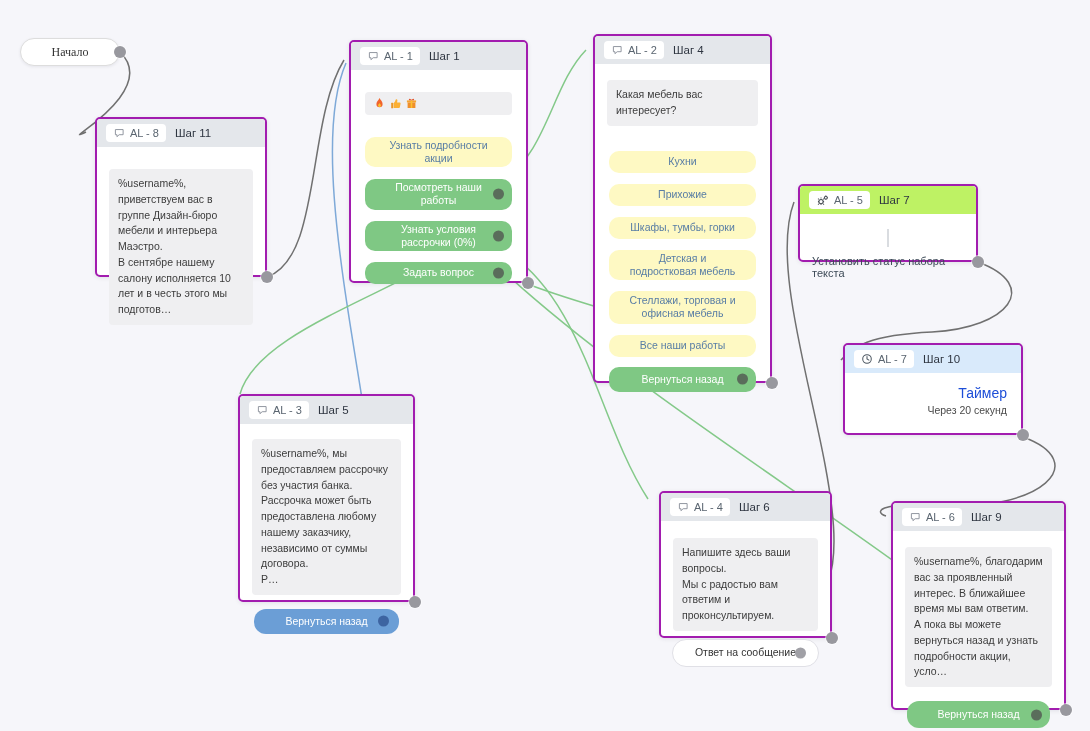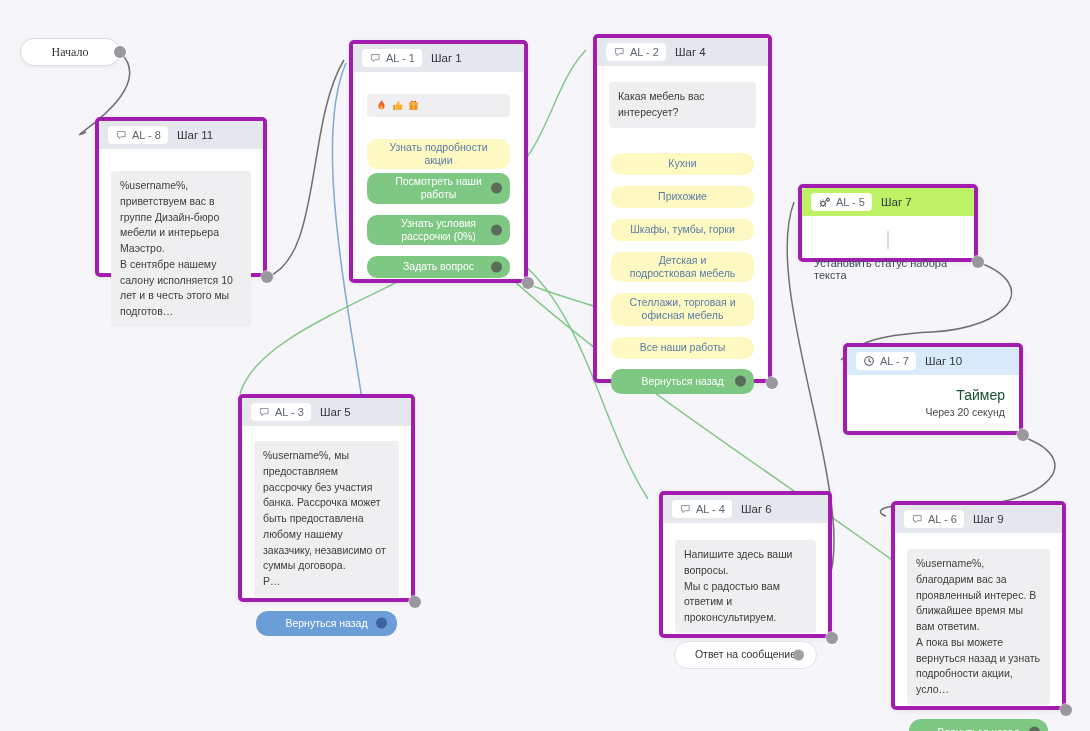--- a/index.html
+++ b/index.html
@@ -5,21 +5,21 @@
   * { margin:0; padding:0; box-sizing:border-box; }
   html,body { width:1090px; height:731px; }
   body { background:#f6f6fa; font-family:"Liberation Sans", sans-serif; position:relative; overflow:hidden; }
   #canvas { position:absolute; inset:0; }
   svg.edges { position:absolute; inset:0; z-index:1; }
   svg.edges path { fill:none; stroke-width:1.5; }
   .e-gray { stroke:#707070; }
   .e-green { stroke:#84c989; }
   .e-blue { stroke:#7ea9d8; }
 
-  .node { position:absolute; background:#fff; border:4px solid #a21caf; border-radius:5px;
+  .node { position:absolute; background:#fff; border:2px solid #a21caf; border-radius:5px;
           box-shadow:0 1px 4px rgba(40,40,70,.10); z-index:2; }
   .node-header { height:28px; display:flex; align-items:center; gap:9px; padding:0 9px;
                  background:#e4e7eb; border-radius:4px 4px 0 0; }
   .node-header.green { background:#bef264; }
   .node-header.blue { background:#d9eafb; }
   .badge { background:#fff; border-radius:4px; padding:2px 7px; display:flex; align-items:center;
            gap:5px; color:#5a6570; font-size:11px; line-height:14px; }
   .step { color:#2e3540; font-size:11.5px; }
   .msg { background:#efeff1; border-radius:4px; margin:0 12px; padding:7px 9px; font-size:10.5px;
          color:#3c3c3c; line-height:1.5; white-space:pre-line; }
@@ -37,21 +37,21 @@
   .btn.blue .btn-dot { background:#3d64a1; right:10px; }
   .btn.outline .btn-dot { background:#a0a0a6; right:12px; }
   .corner-dot { position:absolute; width:12px; height:12px; border-radius:50%; background:#98989e;
                 box-shadow:0 0 0 1px rgba(255,255,255,.55); z-index:3; }
   .emoji-box { background:#efeff1; border-radius:4px; margin:22px 14px 0; height:23px;
                display:flex; align-items:center; gap:3px; padding:0 8px; }
   .start-node { position:absolute; left:20px; top:38px; width:100px; height:28px; background:#fff;
                 border:1px solid #ddd; border-radius:14px; display:flex; align-items:center;
                 justify-content:center; font-size:12px; color:#333; z-index:2;
                 box-shadow:0 1px 3px rgba(40,40,70,.08);font-family:Liberation Serif, serif; }
-  .timer-title { font-size:14px; color:#14532d; margin:12px 14px 3px; }
+  .timer-title { font-size:14px; color:#1d4ed8; margin:12px 14px 3px; }
   .timer-sub { font-size:10.5px; color:#4a4a4a; margin:0 14px; }
   .action-row { display:flex; align-items:center; gap:8px; margin:15px 12px 0;flex-direction:column; }
   .action-bar { width:2px; height:18px; background:#d9dce0; }
   .action-text { font-size:11px; color:#3d4a57; }
 </style>
 </head>
 <body>
 
 <div id="canvas">
 
@@ -120,21 +120,21 @@
       <svg width="13" height="13" viewBox="0 0 13 13">
           <rect x="2.6" y="5.4" width="7.8" height="5.6" fill="#ef8f2a"></rect>
           <rect x="1.9" y="3.4" width="9.2" height="2" fill="#f6a330"></rect>
           <rect x="5.7" y="3.4" width="1.6" height="7.6" fill="#fbc12e"></rect>
           <path d="M4.2,3.3 C3.4,2.6 4.2,1.4 5.2,1.9 L6.5,2.8 L7.8,1.9 C8.8,1.4 9.6,2.6 8.8,3.3 z" fill="#e2552c"></path>
         </svg>
     </div>
     <div class="btn gray" style="margin-top:22px;">
       <span>Узнать подробности акции</span>
     </div>
-    <div class="btn green" style="margin-top:4px;">
+    <div class="btn green" style="margin-top:12px;">
       <span>Посмотреть наши работы</span>
       <span class="btn-dot"></span>
     </div>
     <div class="btn green" style="margin-top:11px;">
       <span>Узнать условия рассрочки (0%)</span>
       <span class="btn-dot"></span>
     </div>
     <div class="btn green" style="margin-top:11px;">
       <span>Задать вопрос</span>
       <span class="btn-dot"></span>

